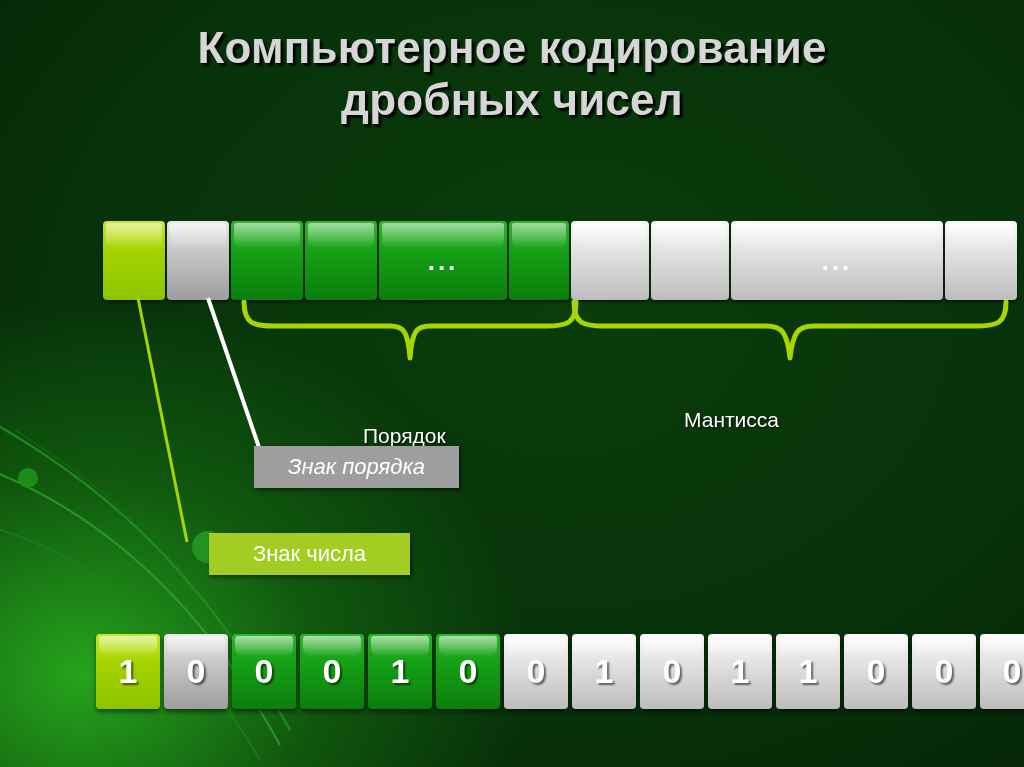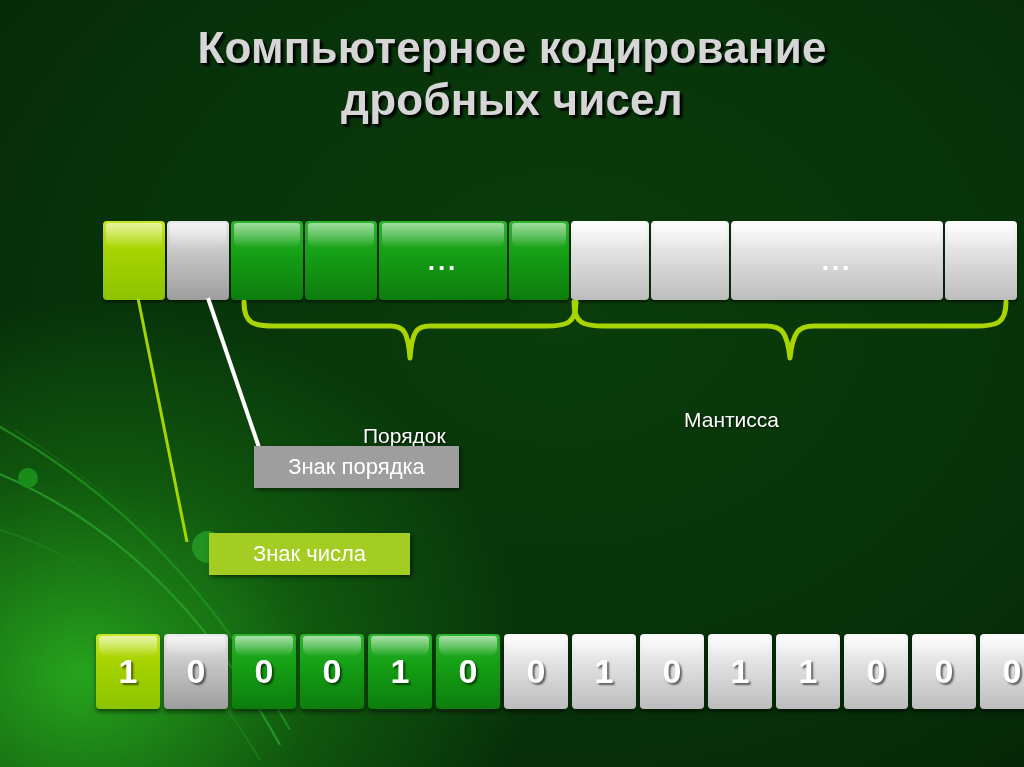--- a/index.html
+++ b/index.html
@@ -138,21 +138,21 @@
   <div class="seclabel" style="left:684px;top:376px;">Мантисса</div>
 
   <svg class="leader" style="left:130px;top:296px;width:80px;height:250px;" viewBox="0 0 80 250" xmlns="http://www.w3.org/2000/svg">
     <line x1="8" y1="2" x2="57" y2="246" stroke="#a8d400" stroke-width="3"></line>
   </svg>
 
   <svg class="leader" style="left:200px;top:296px;width:80px;height:170px;" viewBox="0 0 80 170" xmlns="http://www.w3.org/2000/svg">
     <line x1="8" y1="2" x2="64" y2="166" stroke="#ffffff" stroke-width="4"></line>
   </svg>
 
-  <div class="callout" id="callout-exp-sign" style="left:254px;top:446px;width:205px;height:42px;">
+  <div class="callout" id="callout-exp-sign" style="left:254px;top:446px;width:205px;height:42px;font-style:italic;">
     <span>Знак порядка</span>
   </div>
 
   <div class="callout" id="callout-num-sign" style="left:209px;top:533px;width:201px;height:42px;">
     <span>Знак числа</span>
   </div>
 
   <div id="bitrow">
       <div class="bit c-lime">
         <span>1</span>

